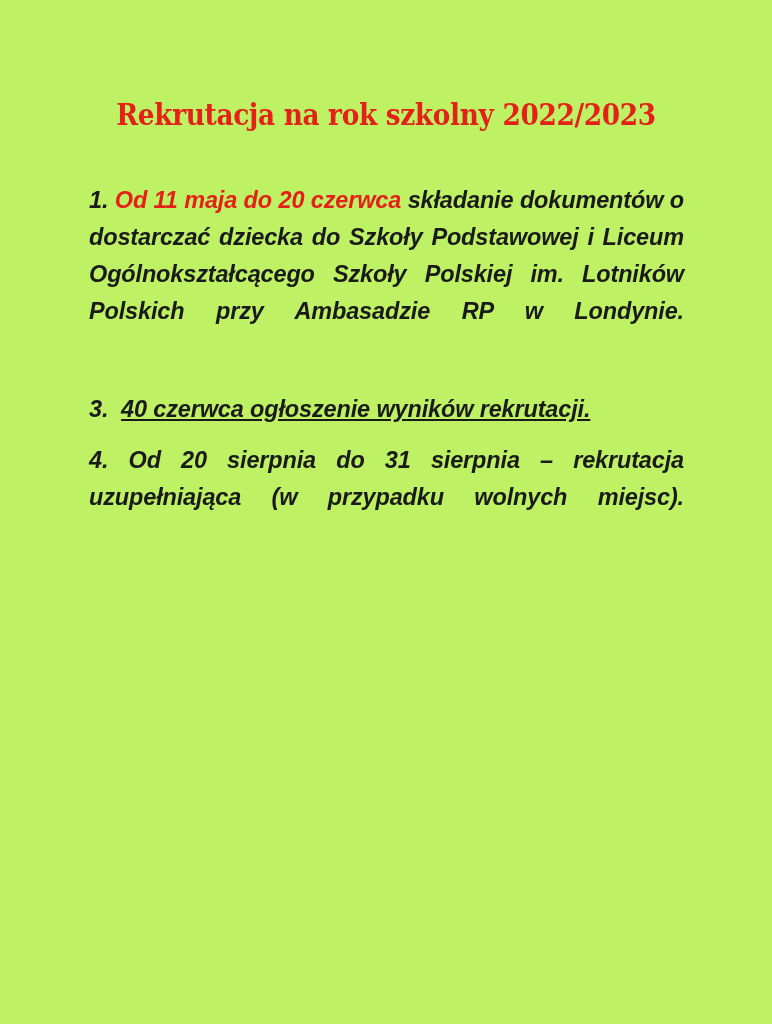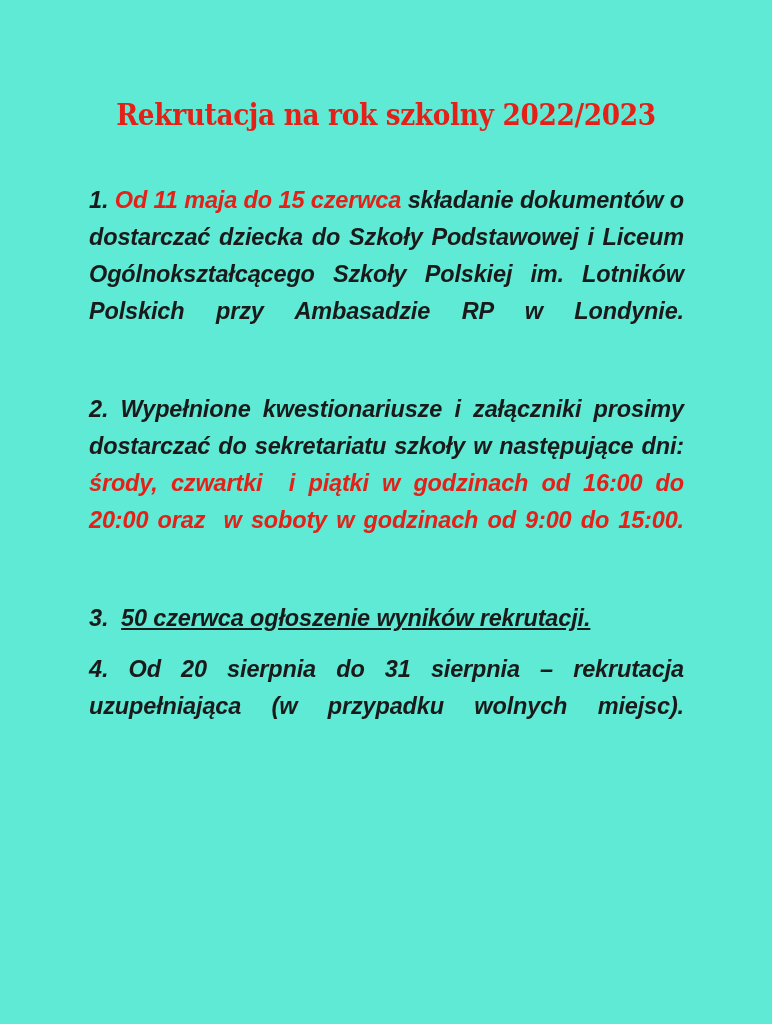--- a/index.html
+++ b/index.html
@@ -11,21 +11,21 @@
     height: 1024px;
     background: #ffffff;
     font-family: "Liberation Sans", sans-serif;
     overflow: hidden;
   }
 
   .page {
     position: relative;
     width: 772px;
     height: 1024px;
-    background: #5eead4;
+    background: #bef264;
     box-sizing: border-box;
   }
 
   
   .doc-title {
     position: absolute;
     left: 0;
     top: 78px;
     width: 772px;
     text-align: center;
@@ -93,29 +93,26 @@
 
 <div class="page">
 
   <h1 class="doc-title">Rekrutacja na rok szkolny 2022/2023</h1>
 
   <div class="body-col">
 
 
 
     <p class="para italic gap-lg">
-      <span class="black">1.</span><span class="red nowrap-sp"> Od 11 maja do 15 czerwca </span><span class="black nowrap-sp">składanie dokumentów o dostarczać dziecka do Szkoły Podstawowej i Liceum Ogólnokształcącego Szkoły Polskiej im. Lotników Polskich przy Ambasadzie RP w Londynie.</span>
+      <span class="black">1.</span><span class="red nowrap-sp"> Od 11 maja do 20 czerwca </span><span class="black nowrap-sp">składanie dokumentów o dostarczać dziecka do Szkoły Podstawowej i Liceum Ogólnokształcącego Szkoły Polskiej im. Lotników Polskich przy Ambasadzie RP w Londynie.</span>
     </p>
 
-    <p class="para italic gap-lg">
-      <span class="black">2.</span><span class="black nowrap-sp"> Wypełnione kwestionariusze i załączniki prosimy dostarczać do sekretariatu szkoły w następujące dni: </span><span class="red nowrap-sp">środy, czwartki  i piątki w godzinach od 16:00 do 20:00 oraz  w soboty w godzinach od 9:00 do 15:00.</span>
-    </p>
 
     <p class="para italic no-justify gap-sm">
-      <span class="black">3.</span><span class="black">&nbsp; </span><span class="black u-text">50 czerwca ogłoszenie wyników rekrutacji.</span>
+      <span class="black">3.</span><span class="black">&nbsp; </span><span class="black u-text">40 czerwca ogłoszenie wyników rekrutacji.</span>
     </p>
 
     <p class="para italic gap-sm">
       <span class="black">4.</span><span class="black nowrap-sp"> Od 20 sierpnia do 31 sierpnia – rekrutacja uzupełniająca (w przypadku wolnych miejsc).</span>
     </p>
 
   </div>
 </div>
 
 </body></html>

